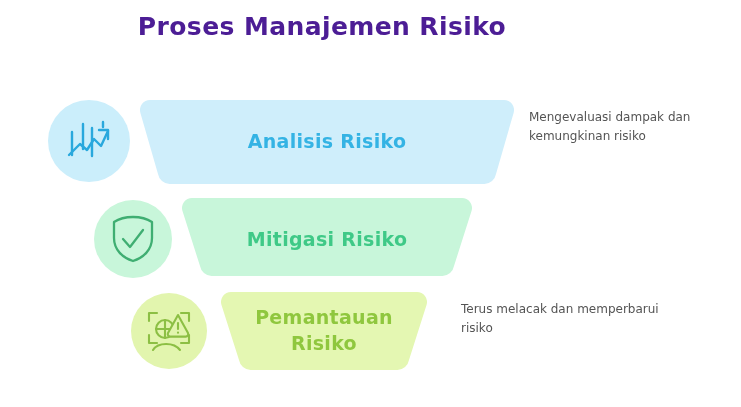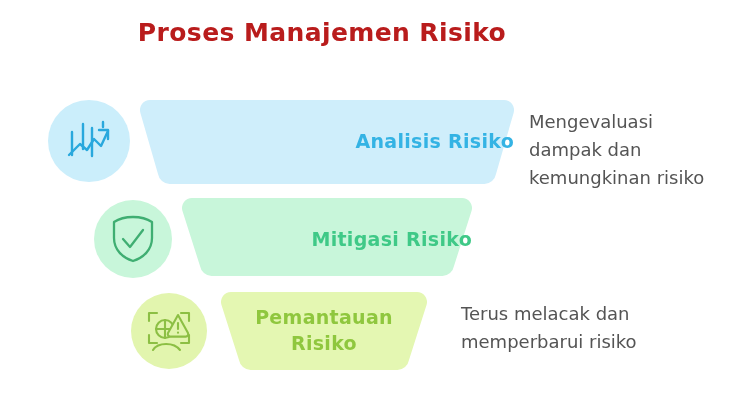--- a/index.html
+++ b/index.html
@@ -20,28 +20,28 @@
     inset: 0;
     width: 741px;
     height: 407px;
     background: #ffffff;
   }
 
   
   .title {
     position: absolute;
     left: 0;
-    top: 18px;
+    top: 12px;
     width: 644px;
     text-align: center;
     font-family: "DejaVu Sans", sans-serif;
     font-size: 25px;
     font-weight: bold;
     letter-spacing: 0.4px;
-    color: #b91c1c;
+    color: #4c1d95;
     white-space: nowrap;
   }
 
   
   .row {
     position: absolute;
     left: 0;
     width: 741px;
   }
   .row-1 { top: 96px;  height: 92px; }
@@ -60,21 +60,21 @@
 
   .ic-1 { left: 48px;  top: 4px;  width: 82px; height: 82px; background: #cbeefb; }
   .ic-2 { left: 94px;  top: 6px;  width: 78px; height: 78px; background: #c8f6da; }
   .ic-3 { left: 131px; top: 5px;  width: 76px; height: 76px; background: #e2f5ae; }
 
   
   .band {
     position: absolute;
     display: flex;
     align-items: center;
-    justify-content: flex-end;
+    justify-content: center;
     text-align: center;
   }
   .band svg {
     position: absolute;
     inset: 0;
   }
   .band-label {
     position: relative;
     z-index: 2;
     font-family: "DejaVu Sans", sans-serif;
@@ -89,21 +89,21 @@
   .band-3 { left: 221px; top: 4px;  width: 206px; height: 78px; }
 
   .label-1 { color: #34b3e4; }
   .label-2 { color: #3fc987; }
   .label-3 { color: #8fc73e; }
 
   
   .desc {
     position: absolute;
     font-family: "DejaVu Sans", sans-serif;
-    font-size: 18px;
+    font-size: 12px;
     line-height: 1.55;
     color: #545454;
     white-space: pre-line;
   }
   .desc-1 { left: 529px; top: 12px;  width: 190px; }
   .desc-2 { left: 487px; top: 10px;  width: 190px; }
   .desc-3 { left: 461px; top: 12px;  width: 200px; }
 </style>
 </head>
 <body>

